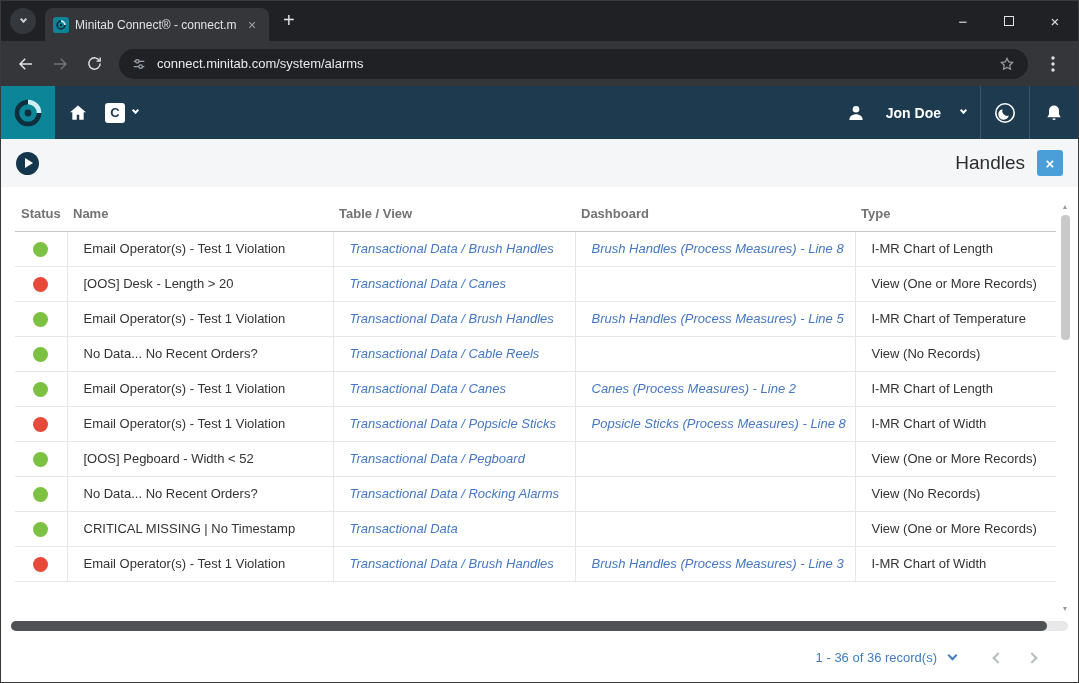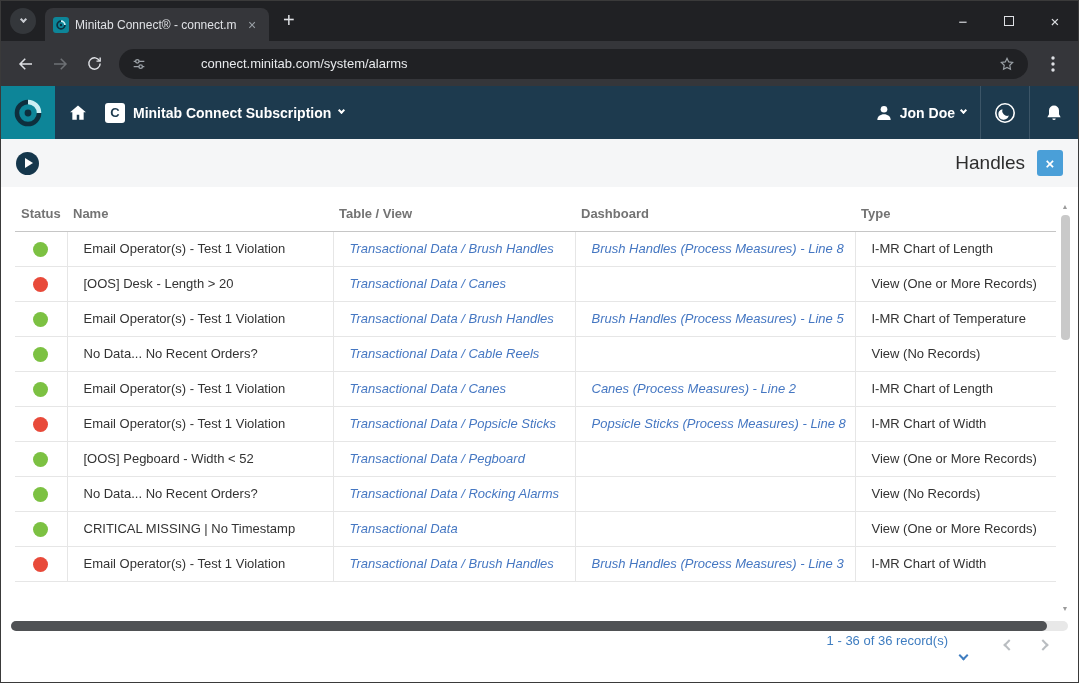--- a/index.html
+++ b/index.html
@@ -16,33 +16,33 @@
   .tab-close { color:#9aa0a6; font-size:14px; width:18px; height:18px; display:flex; align-items:center; justify-content:center; border-radius:50%; }
   .newtab { color:#dfe1e5; font-size:20px; margin:0 0 9px 14px; }
   .win-controls { margin-left:auto; display:flex; height:40px; align-self:flex-start; }
   .win-btn { width:46px; height:100%; display:flex; align-items:center; justify-content:center; color:#dfe1e5; font-size:15px; }
   .max-glyph { width:10px; height:10px; border:1.5px solid #dfe1e5; display:inline-block; }
 
   
   .navbar { height:45px; background:#35363a; display:flex; align-items:center; padding:0 10px; flex:0 0 auto; gap:4px; }
   .nav-btn { width:30px; height:30px; display:flex; align-items:center; justify-content:center; color:#dfe1e5; border-radius:50%; flex:0 0 auto; }
   .nav-btn.disabled { color:#6e7175; }
-  .urlbar { flex:1; height:30px; background:#202124; border-radius:15px; display:flex; align-items:center; margin:0 6px; padding:0 12px; color:#9aa0a6;gap:44px; }
+  .urlbar { flex:1; height:30px; background:#202124; border-radius:15px; display:flex; align-items:center; margin:0 6px; padding:0 12px; color:#9aa0a6; }
   .url-text { color:#e8eaed; font-size:13px; margin-left:10px; flex:1; white-space:nowrap; overflow:hidden; }
   .url-star { color:#9aa0a6; display:flex; align-items:center; }
 
   
   .appheader { height:53px; background:#1d3a4e; display:flex; align-items:center; flex:0 0 auto; }
   .logo-tile { width:54px; height:53px; background:#0d8598; display:flex; align-items:center; justify-content:center; flex:0 0 auto; }
   .home-btn { width:46px; display:flex; justify-content:center; color:#fff; }
   .sub-group { display:flex; align-items:center; color:#fff; gap:8px; margin-left:4px; }
   .sub-badge { width:20px; height:20px; background:#fff; color:#1d3a4e; border-radius:3px; font-size:13px; font-weight:bold; display:flex; align-items:center; justify-content:center; }
   .sub-label { font-size:14px; font-weight:bold; }
   .right-group { margin-left:auto; display:flex; align-items:stretch; height:100%; }
-  .user-menu { display:flex; align-items:center; gap:6px; color:#fff; padding:11px 14px; }
+  .user-menu { display:flex; align-items:center; gap:20px; color:#fff; padding:11px 14px; }
   .user-name { font-size:14px; font-weight:bold; }
   .icon-section { width:49px; display:flex; align-items:center; justify-content:center; color:#fff; border-left:1px solid rgba(255,255,255,0.14); }
 
   
   .toolbar { height:48px; background:#f5f6f7; display:flex; align-items:center; padding:0 15px; flex:0 0 auto; }
   .play-btn { width:23px; height:23px; border-radius:50%; background:#15374c; display:flex; align-items:center; justify-content:center; }
   .play-tri { width:0; height:0; border-left:8px solid #fff; border-top:5px solid transparent; border-bottom:5px solid transparent; margin-left:2px; }
   .page-title { margin-left:auto; font-size:19px; color:#2d2d2d; }
   .close-btn { width:26px; height:26px; background:#4a9fd8; border-radius:3px; color:#fff; display:flex; align-items:center; justify-content:center; font-size:15px; font-weight:bold; margin-left:12px; }
 
@@ -59,21 +59,21 @@
   .vs-arrow { color:#9b9b9b; font-size:7px; line-height:8px; }
   .vthumb { width:9px; border-radius:4px; background:#c9c9c9; height:125px; margin-top:4px; }
   .vs-spacer { flex:1; }
 
   
   .hscroll { height:14px; flex:0 0 auto; padding:2px 10px 0 10px; background:#fff; }
   .htrack { height:10px; background:#e8e8e8; border-radius:5px; position:relative; }
   .hthumb { position:absolute; left:0; top:0; height:10px; width:1036px; background:#4f5154; border-radius:5px; }
 
   
-  .footer { height:49px; background:#fff; display:flex; justify-content:flex-end; padding-right:23px; flex:0 0 auto; }
+  .footer { height:49px; background:#fff; display:flex; align-items:center; justify-content:flex-end; padding-right:34px; flex:0 0 auto; }
   .records { font-size:13px; color:#3f7dc0; }
   .rec-chev { color:#3f7dc0; margin-left:12px; display:flex; align-items:center; }
   .pg-btn { color:#b9bdc1; display:flex; align-items:center; justify-content:center; width:24px; height:24px; }
   .pg-prev { margin-left:30px; }
   .pg-next { margin-left:10px; }
 
   
   .chev-down { display:inline-block; width:7px; height:7px; border-right:2px solid currentColor; border-bottom:2px solid currentColor; transform:rotate(45deg); margin-top:-4px; }
   .chev-down.small { width:5px; height:5px; }
   .chev-left { display:inline-block; width:8px; height:8px; border-left:2px solid currentColor; border-bottom:2px solid currentColor; transform:rotate(45deg); }
@@ -156,21 +156,20 @@
           <circle cx="12" cy="12" r="2.4" fill="#0e2f3e"></circle>
         </svg>
     </div>
     <span class="home-btn">
       <svg width="20" height="20" viewBox="0 0 24 24" fill="currentColor">
           <path d="M12 3 2.5 11h2.7v9h5.3v-6h3v6h5.3v-9h2.7z"></path>
         </svg>
     </span>
     <div class="sub-group">
       <span class="sub-badge">C</span>
-      <span class="sub-label">Minitab Connect Subscription</span>
       <span class="chev-down small"></span>
     </div>
     <div class="right-group">
       <div class="user-menu">
         <svg width="20" height="20" viewBox="0 0 24 24" fill="currentColor">
             <circle cx="12" cy="7.5" r="4"></circle>
             <path d="M4 20.5c0-4.4 3.6-7 8-7s8 2.6 8 7z"></path>
           </svg>
         <span class="user-name">Jon Doe</span>
         <span class="chev-down small"></span>

